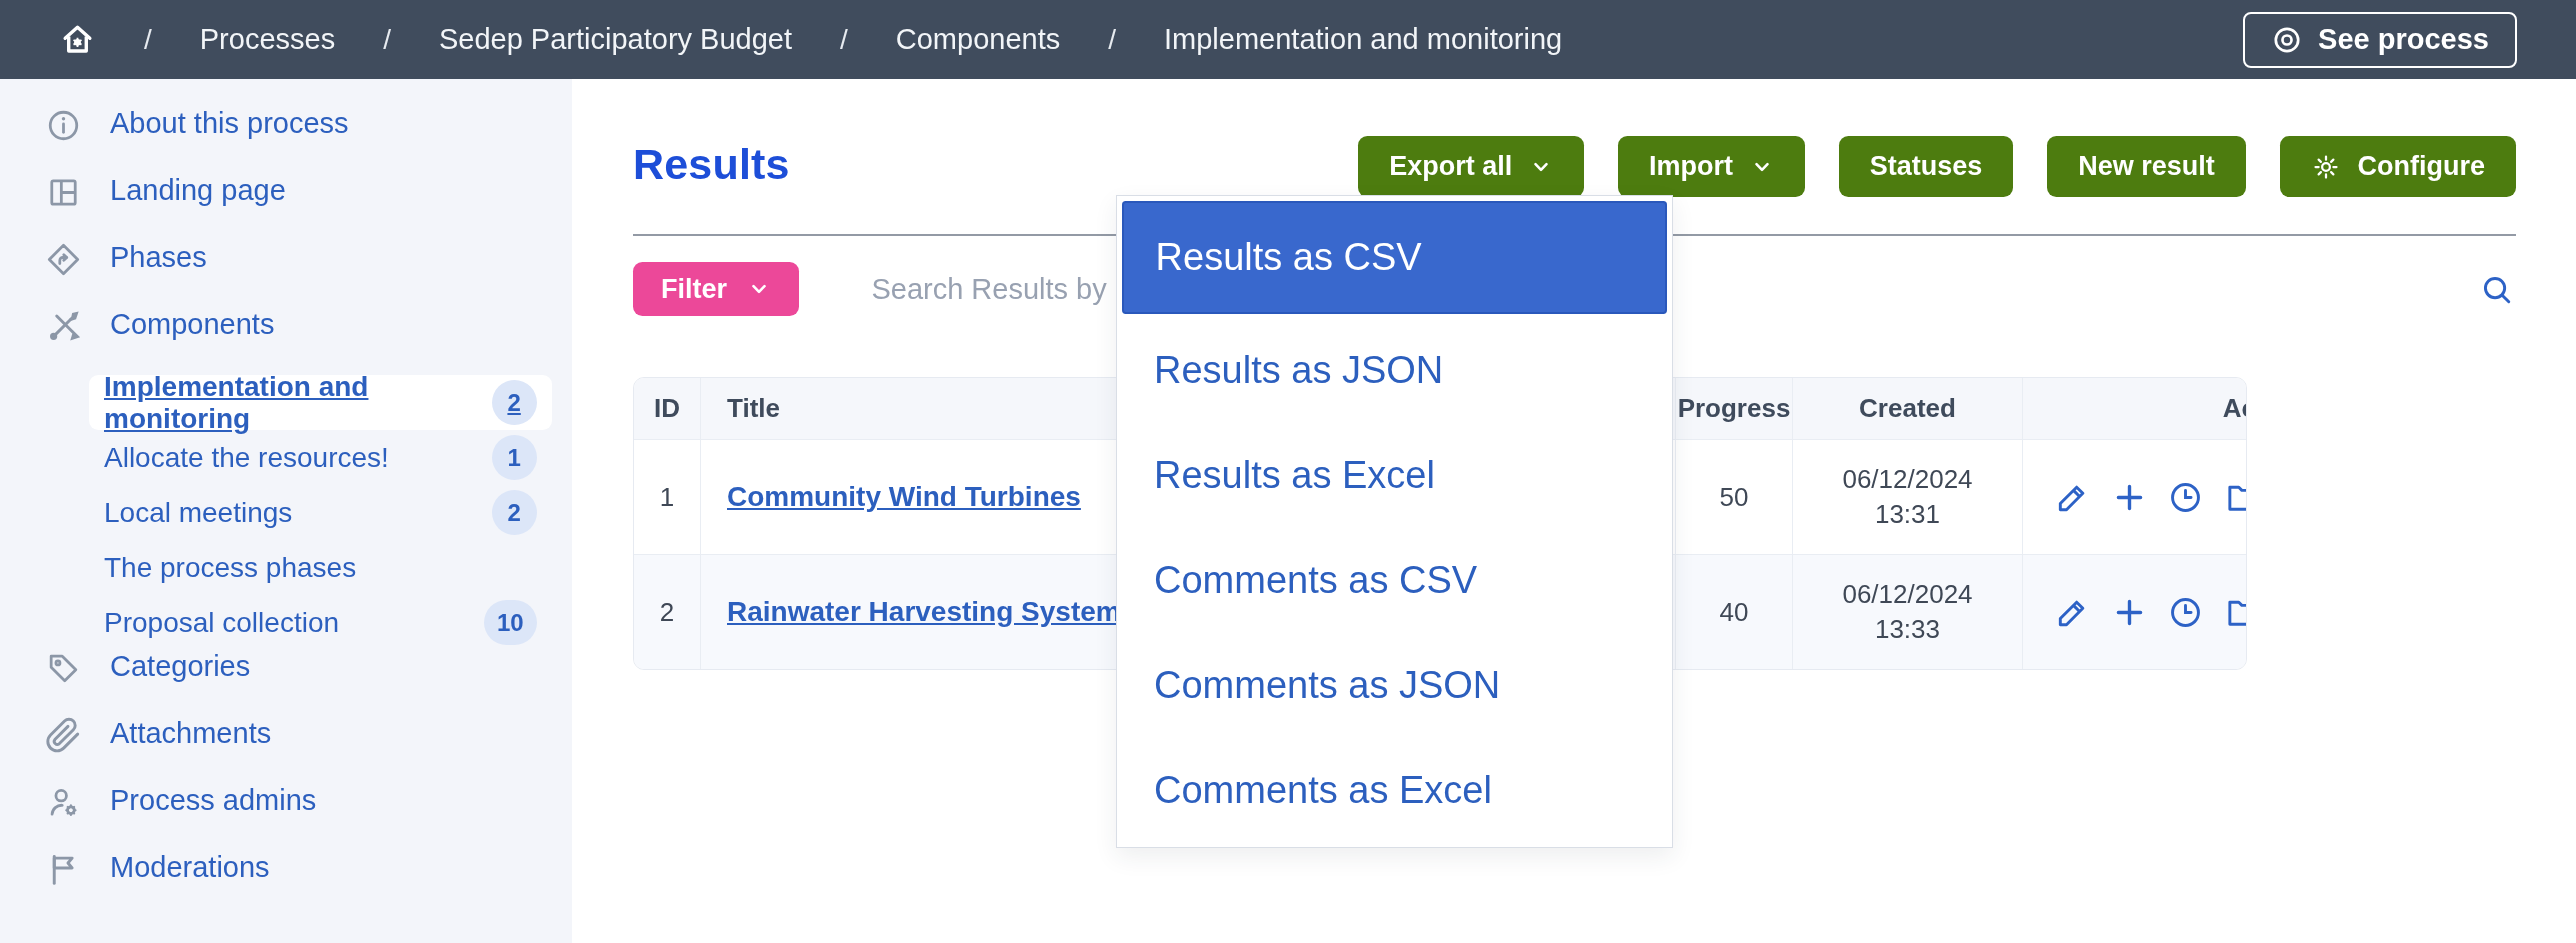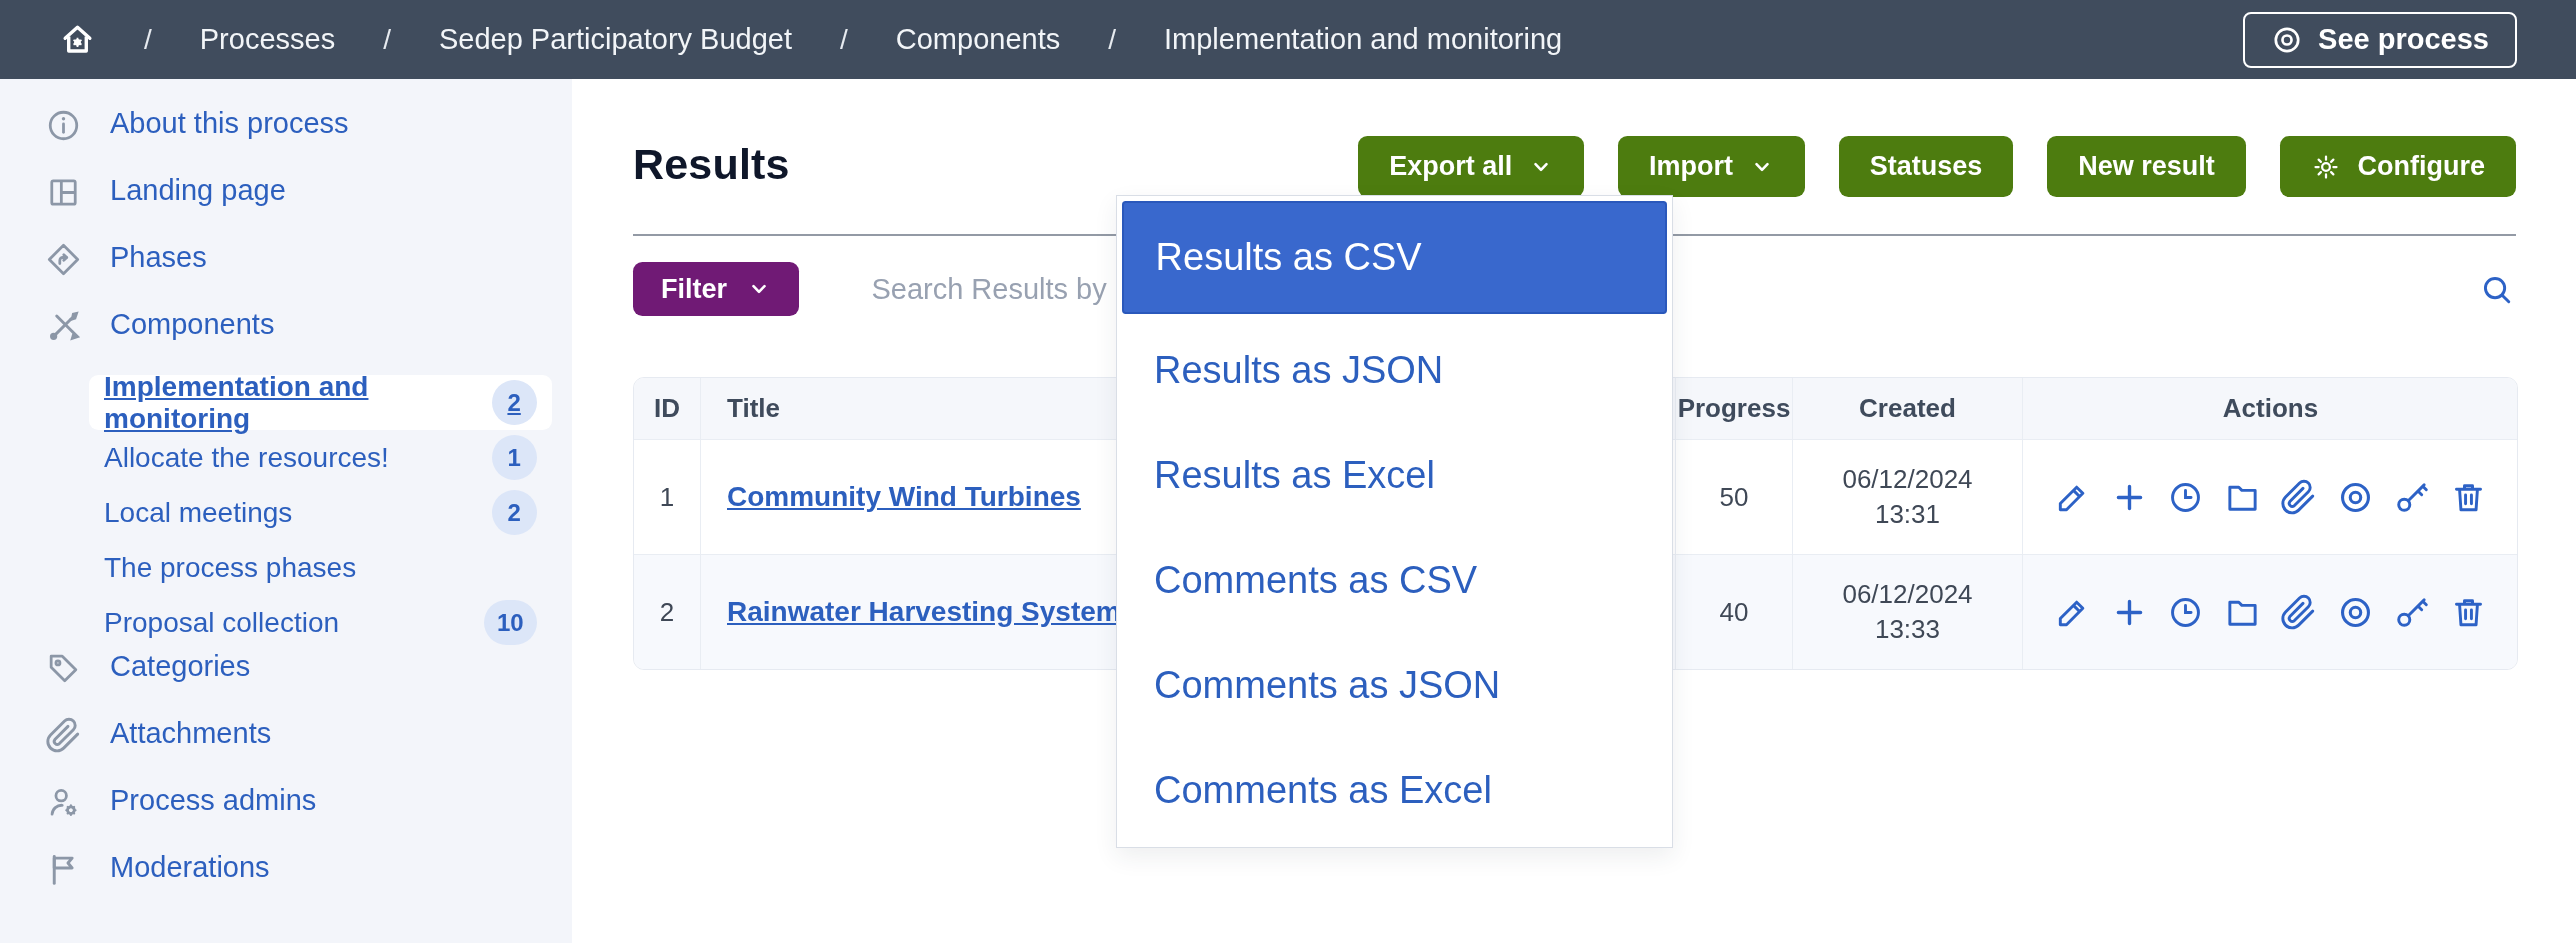--- a/index.html
+++ b/index.html
@@ -49,52 +49,52 @@
   .badge {
     min-width:45px; height:45px; padding:0 13px; border-radius:926px;
     background:#dce6f8; color:#2c5fbe; font-size:24px; font-weight:700;
     display:flex; align-items:center; justify-content:center;
   }
 
   
   .main { position:absolute; left:572px; top:79px; right:0; bottom:0; background:#ffffff; }
   .page-title {
     position:absolute; left:61px; top:61px;
-    font-size:43px; font-weight:700; color:#0f172a; letter-spacing:0.2px;
+    font-size:43px; font-weight:700; color:#1d4ed8; letter-spacing:0.2px;
   }
   .toolbar { position:absolute; right:60px; top:57px; display:flex; gap:34px; }
   .btn {
     height:61px; background:#4d7c0f; color:#ffffff; border:none; border-radius:9.3px;
     font-size:27px; font-weight:700; padding:0 31px; display:flex; align-items:center;
     gap:16.7px; cursor:pointer; font-family:inherit;
   }
   .btn .chev { width:24px; height:24px; }
   .btn .gear { width:30px; height:30px; }
   .title-rule { position:absolute; left:61px; right:60px; top:155px; height:1.9px; background:#939aa5; }
 
   .filter-row {
     position:absolute; left:61px; right:56px; top:182px; height:56px;
     display:flex; align-items:center;
   }
   .btn-filter {
-    height:54px; background:#701a75; color:#fff; border:none; border-radius:9.3px;
+    height:54px; background:#ec4899; color:#fff; border:none; border-radius:9.3px;
     font-size:27px; font-weight:700; padding:0 28px; display:flex; align-items:center;
     gap:20.4px; cursor:pointer; font-family:inherit;
   }
   .search-input {
     flex:1; margin-left:72px; border:none; outline:none; background:transparent;
     font-size:29px; color:#3f4856; font-family:inherit; height:54px;
   }
   .search-input::placeholder { color:#98a1b1; }
   .search-btn { background:none; border:none; cursor:pointer; padding:5.6px; }
   .search-btn svg { width:35px; height:35px; color:#2d62c6; }
 
   
   .results-table {
-    position:absolute; left:61px; top:298px; width:1885px;
+    position:absolute; left:61px; top:298px; width:1614px;
     border:0.9px solid #e6eaf1; border-radius:11px; overflow:hidden;
     display:grid; grid-template-columns:66px 975px 117px 230px 496px;
     background:#fff;
   }
   .cell {
     display:flex; align-items:center; justify-content:center;
     border-left:0.9px solid #e9edf3; border-top:0.9px solid #e9edf3;
     font-size:26px; color:#3f4856; text-align:center;
   }
   .cell.first { border-left:none; }

